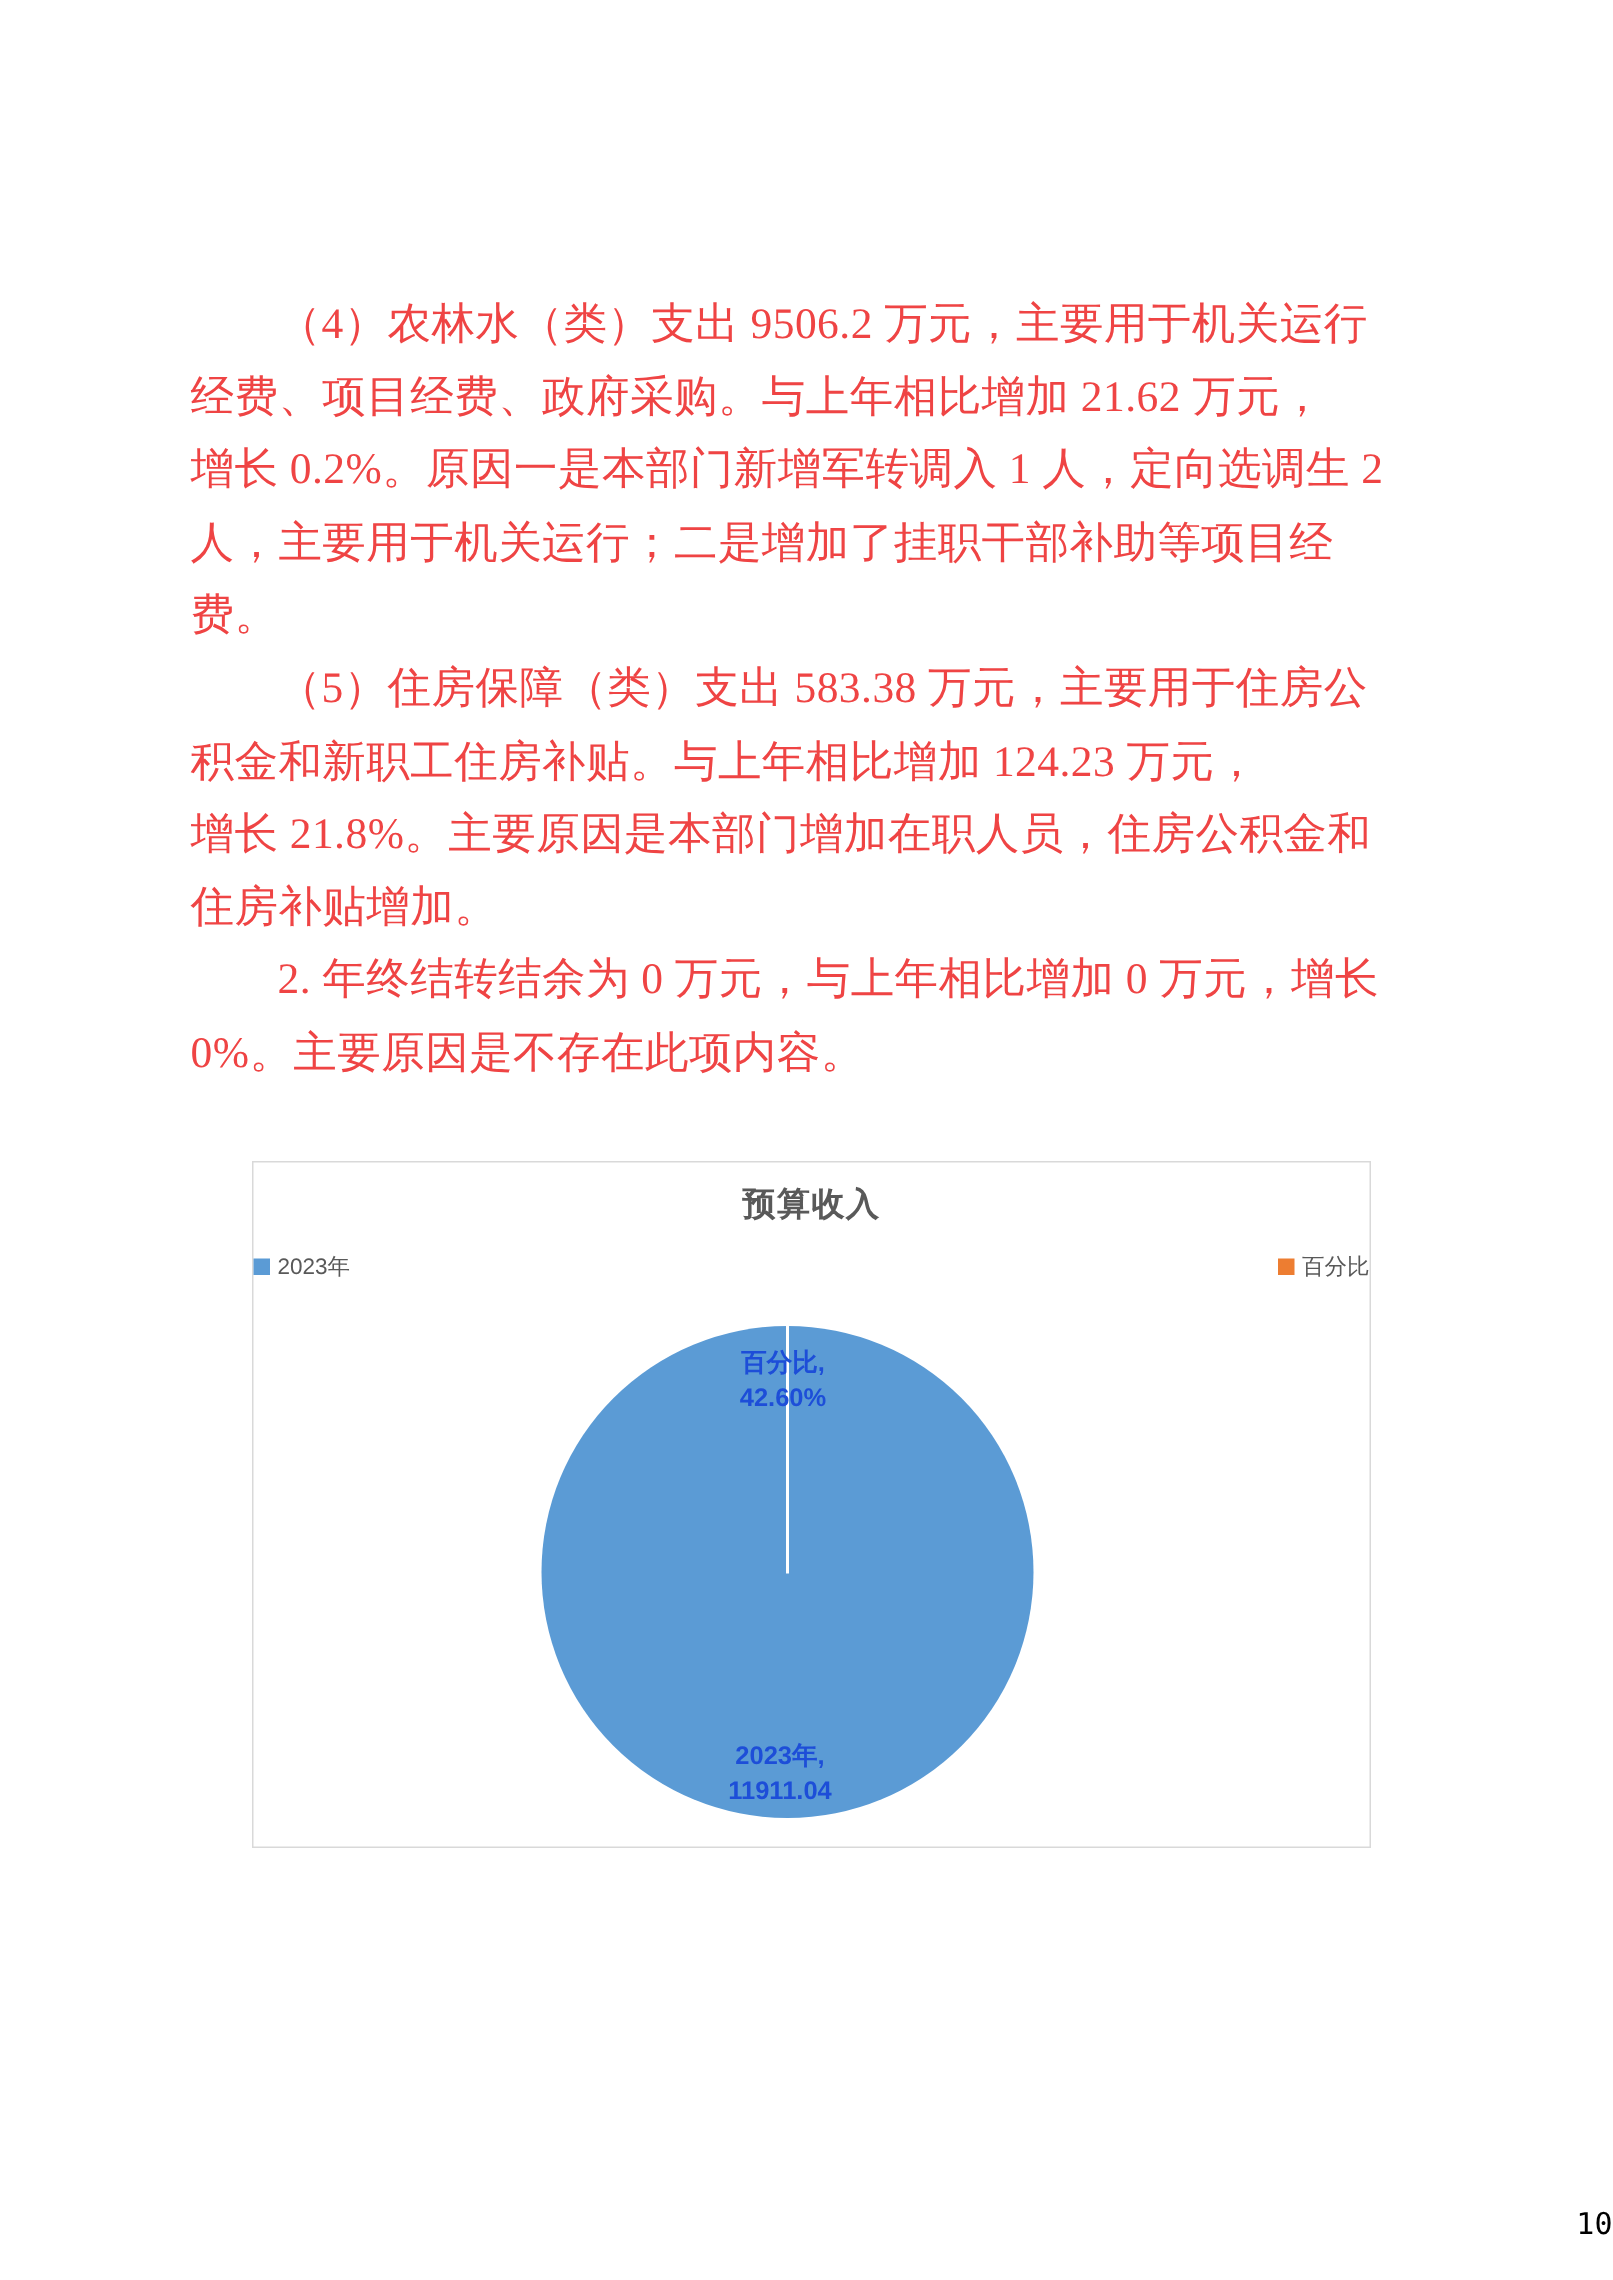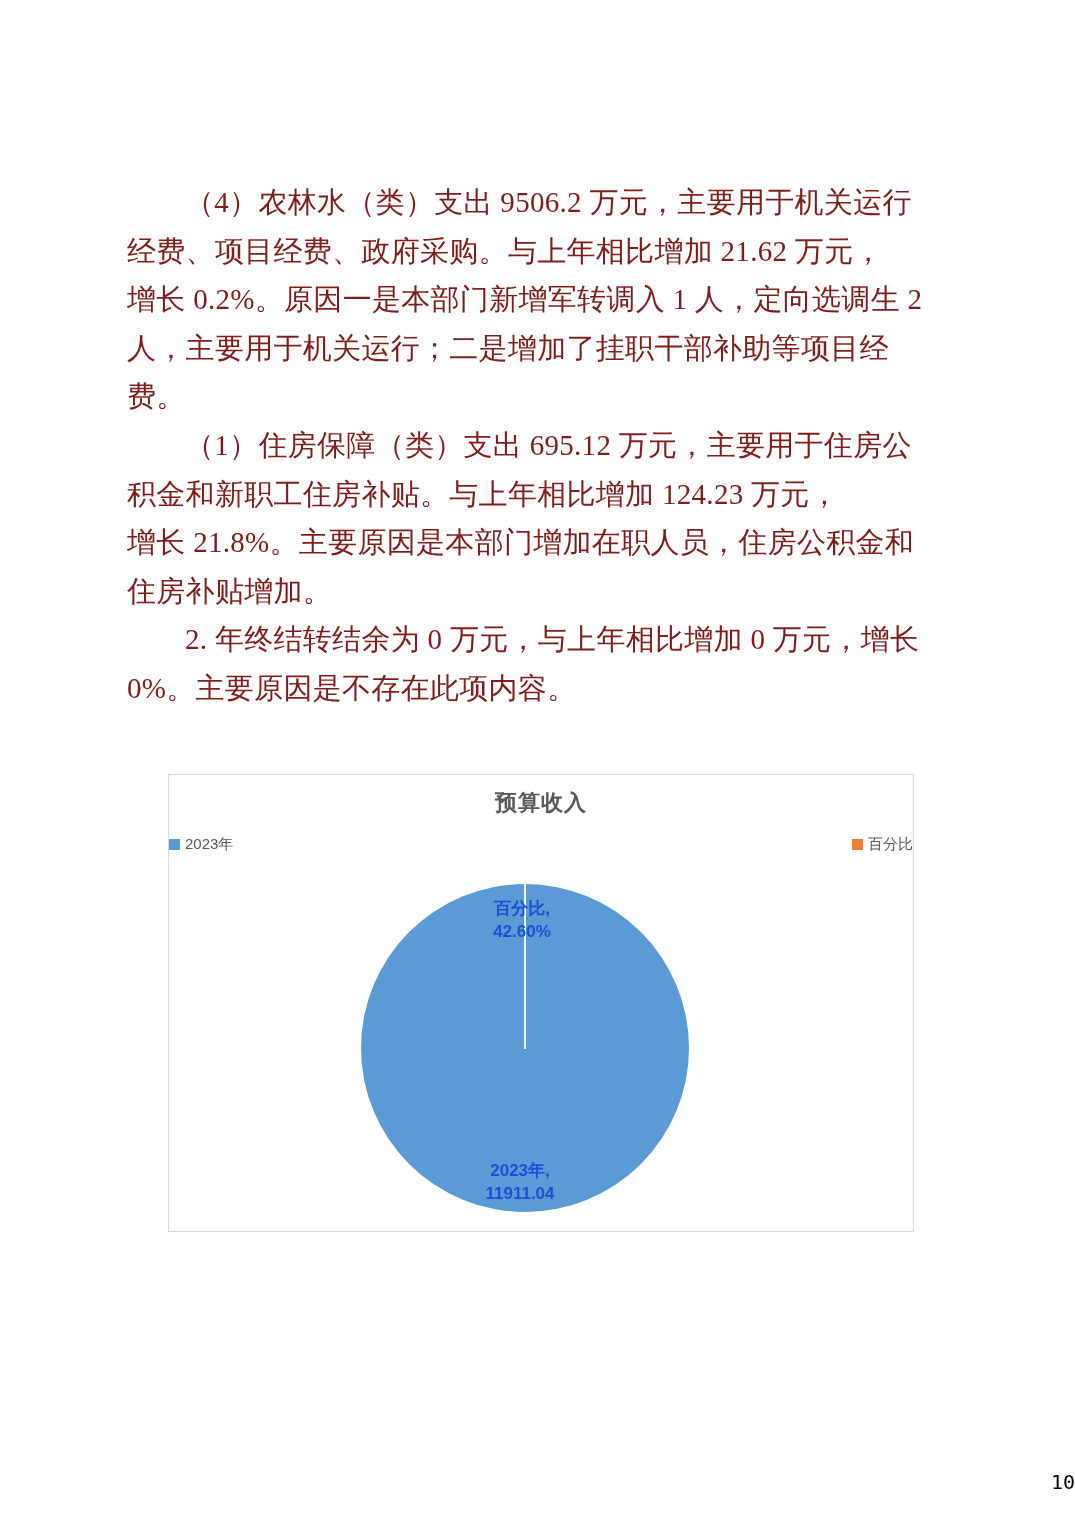--- a/index.html
+++ b/index.html
@@ -7,23 +7,23 @@
     width: 1075px; height: 1520px;
     background: #ffffff;
     position: relative;
     font-family: "Liberation Serif", "DejaVu Serif", serif;
     overflow: hidden;
   }
 
   
   .text-block {
     position: absolute;
-    left: 127px; top: 178px;
+    left: 127px; top: 192px;
     width: 810px;
-    color: #7f1d1d;
+    color: #ef4444;
     font-size: 29px;
   }
   .line {
     height: 48.6px;
     line-height: 48.6px;
     white-space: pre;
     letter-spacing: 0.3px;
   }
   .line.indent { text-indent: 58px; }
 
@@ -102,21 +102,21 @@
 </style>
 </head>
 <body>
 
 <div class="text-block">
   <div class="line indent">（4）农林水（类）支出 9506.2 万元，主要用于机关运行</div>
   <div class="line">经费、项目经费、政府采购。与上年相比增加 21.62 万元，</div>
   <div class="line">增长 0.2%。原因一是本部门新增军转调入 1 人，定向选调生 2</div>
   <div class="line">人，主要用于机关运行；二是增加了挂职干部补助等项目经</div>
   <div class="line">费。</div>
-  <div class="line indent">（1）住房保障（类）支出 695.12 万元，主要用于住房公</div>
+  <div class="line indent">（5）住房保障（类）支出 583.38 万元，主要用于住房公</div>
   <div class="line">积金和新职工住房补贴。与上年相比增加 124.23 万元，</div>
   <div class="line">增长 21.8%。主要原因是本部门增加在职人员，住房公积金和</div>
   <div class="line">住房补贴增加。</div>
   <div class="line indent">2. 年终结转结余为 0 万元，与上年相比增加 0 万元，增长</div>
   <div class="line">0%。主要原因是不存在此项内容。</div>
 </div>
 
 <div class="chart-frame">
   <div class="chart-title">预算收入</div>
 

